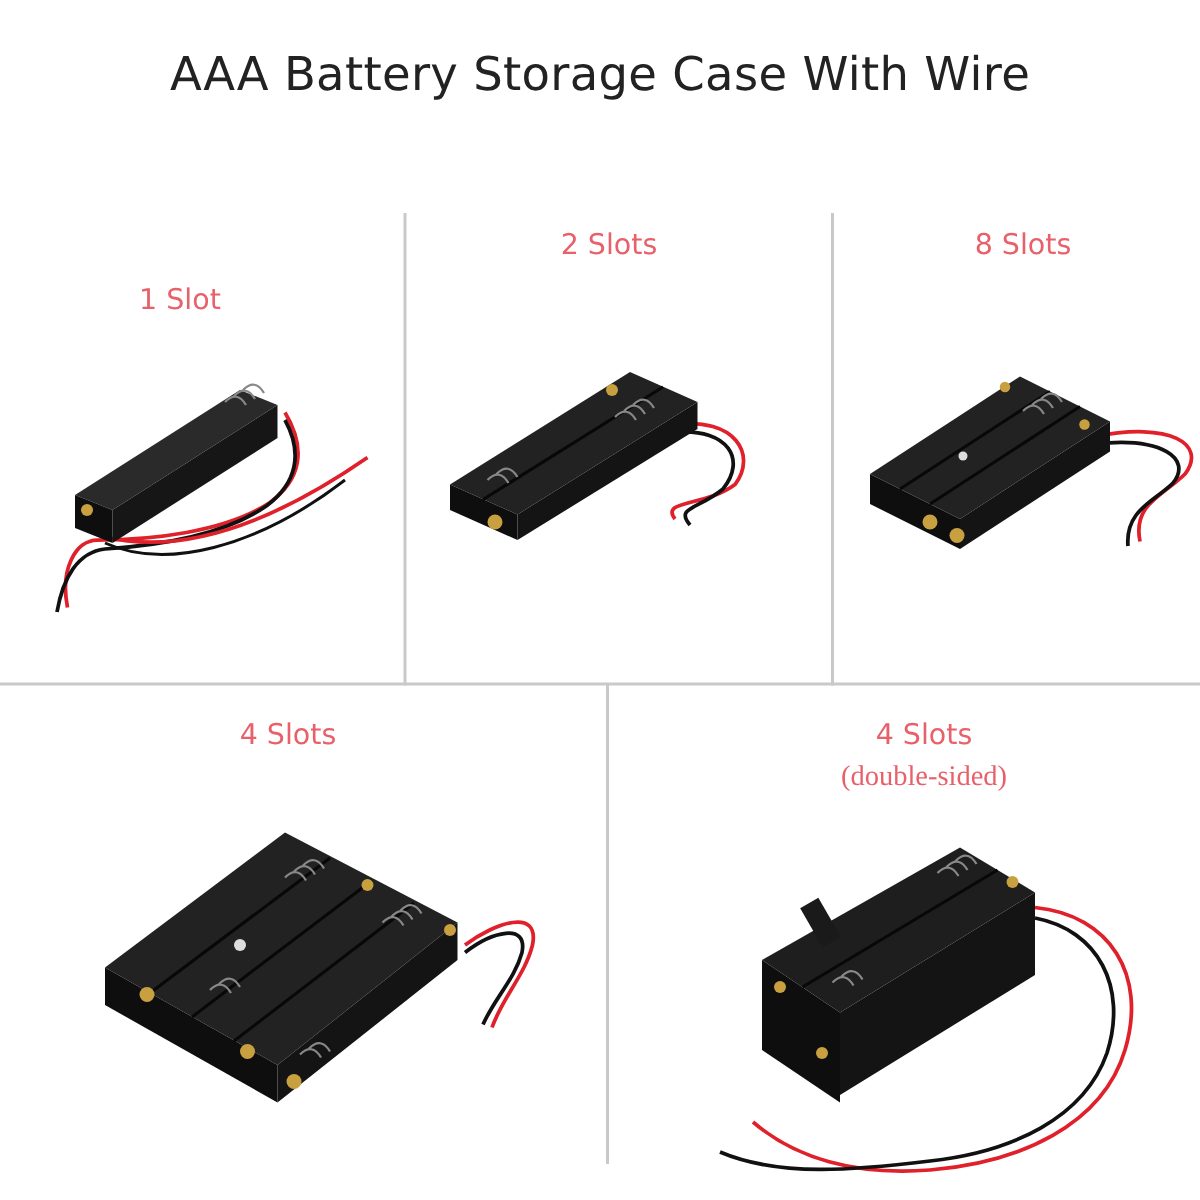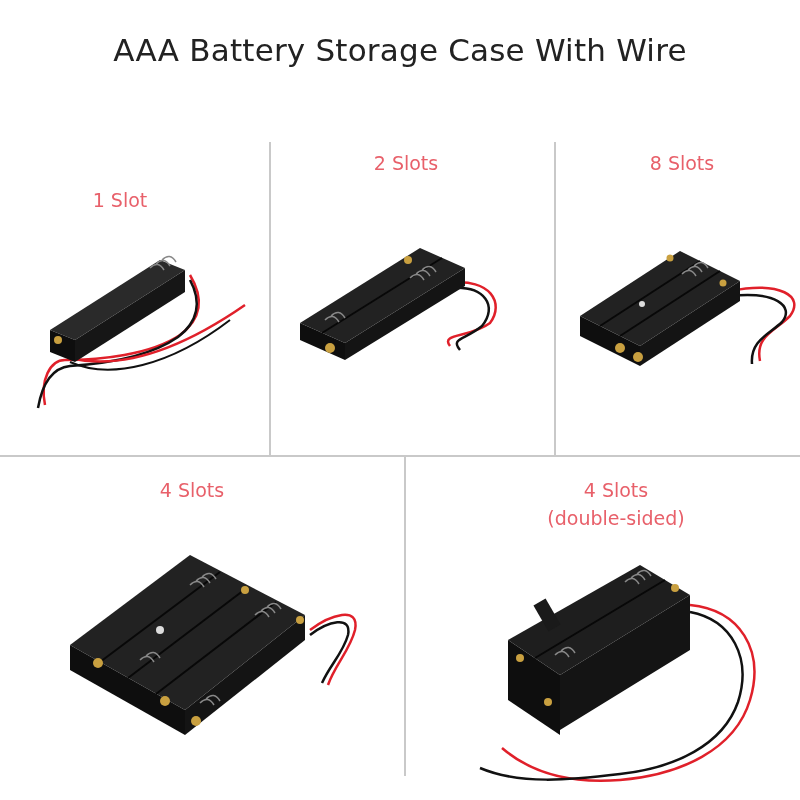--- a/index.html
+++ b/index.html
@@ -21,21 +21,21 @@
 <div class="vline" style="left:269px; top:142px; height:315px;"></div>
 <div class="vline" style="left:554px; top:142px; height:315px;"></div>
 <div class="hline" style="top:455px;"></div>
 <div class="vline" style="left:404px; top:456px; height:320px;"></div>
 
 <div class="label" style="left:20px; width:200px; top:163px;margin-top:24px;">1 Slot</div>
 <div class="label" style="left:306px; width:200px; top:150px;">2 Slots</div>
 <div class="label" style="left:582px; width:200px; top:150px;">8 Slots</div>
 <div class="label" style="left:92px; width:200px; top:477px;">4 Slots</div>
 <div class="label" style="left:516px; width:200px; top:477px;">4 Slots</div>
-<div class="label" style="left:516px; width:200px; top:505px;">(double-sided)</div>
+<div class="label" style="left:516px; width:200px; top:505px;font-family:Liberation Serif, serif;">(double-sided)</div>
 
 <div class="product" style="left:30px; top:240px;">
   <svg width="230" height="170" viewBox="0 0 230 170">
     <path d="M160 35 C175 60 170 80 150 95 C120 115 70 120 35 120 C20 120 10 140 15 165" stroke="#e0202a" stroke-width="2.5" fill="none"></path>
     <path d="M160 40 C172 62 168 82 148 97 C118 118 70 124 40 126 C22 128 12 145 8 168" stroke="#111" stroke-width="2.5" fill="none"></path>
     <path d="M40 118 C90 130 150 110 215 65" stroke="#e0202a" stroke-width="2.5" fill="none"></path>
     <path d="M40 122 C80 140 140 126 200 80" stroke="#111" stroke-width="2" fill="none"></path>
     <polygon points="20,90 130,20 155,30 45,100" fill="#2a2a2a"></polygon>
     <polygon points="20,90 45,100 45,122 20,112" fill="#0e0e0e"></polygon>
     <polygon points="45,100 155,30 155,52 45,122" fill="#161616"></polygon>

